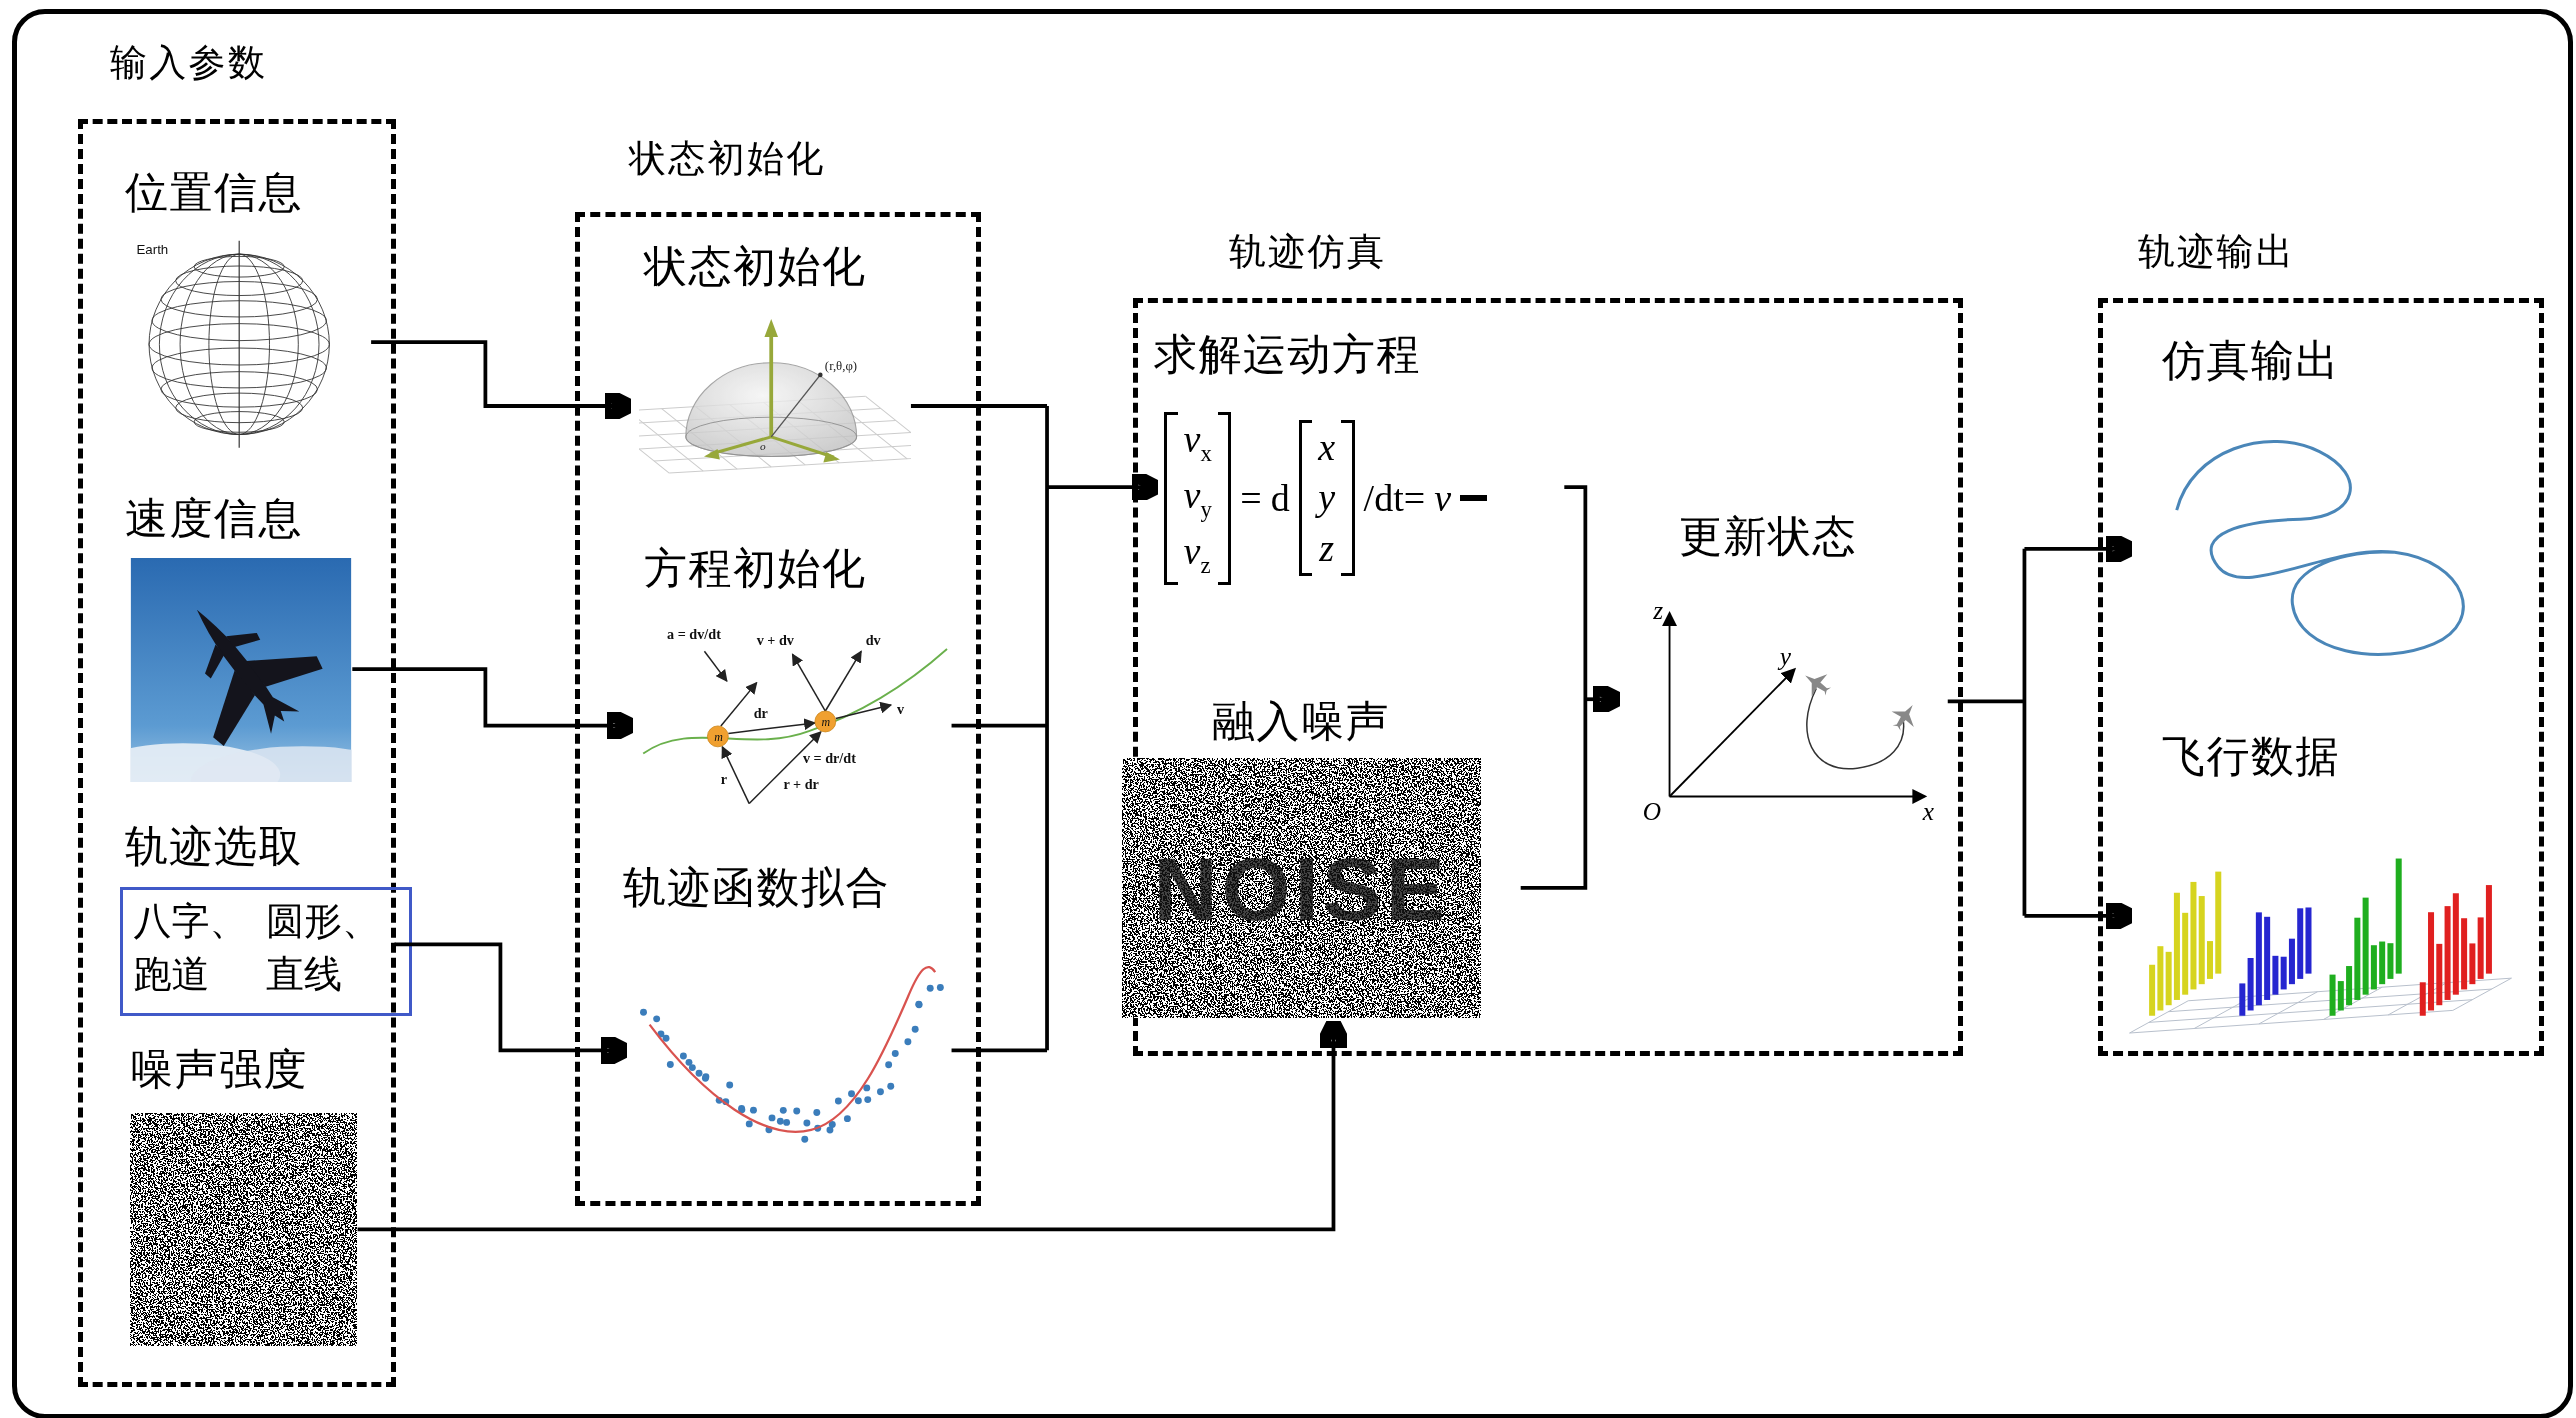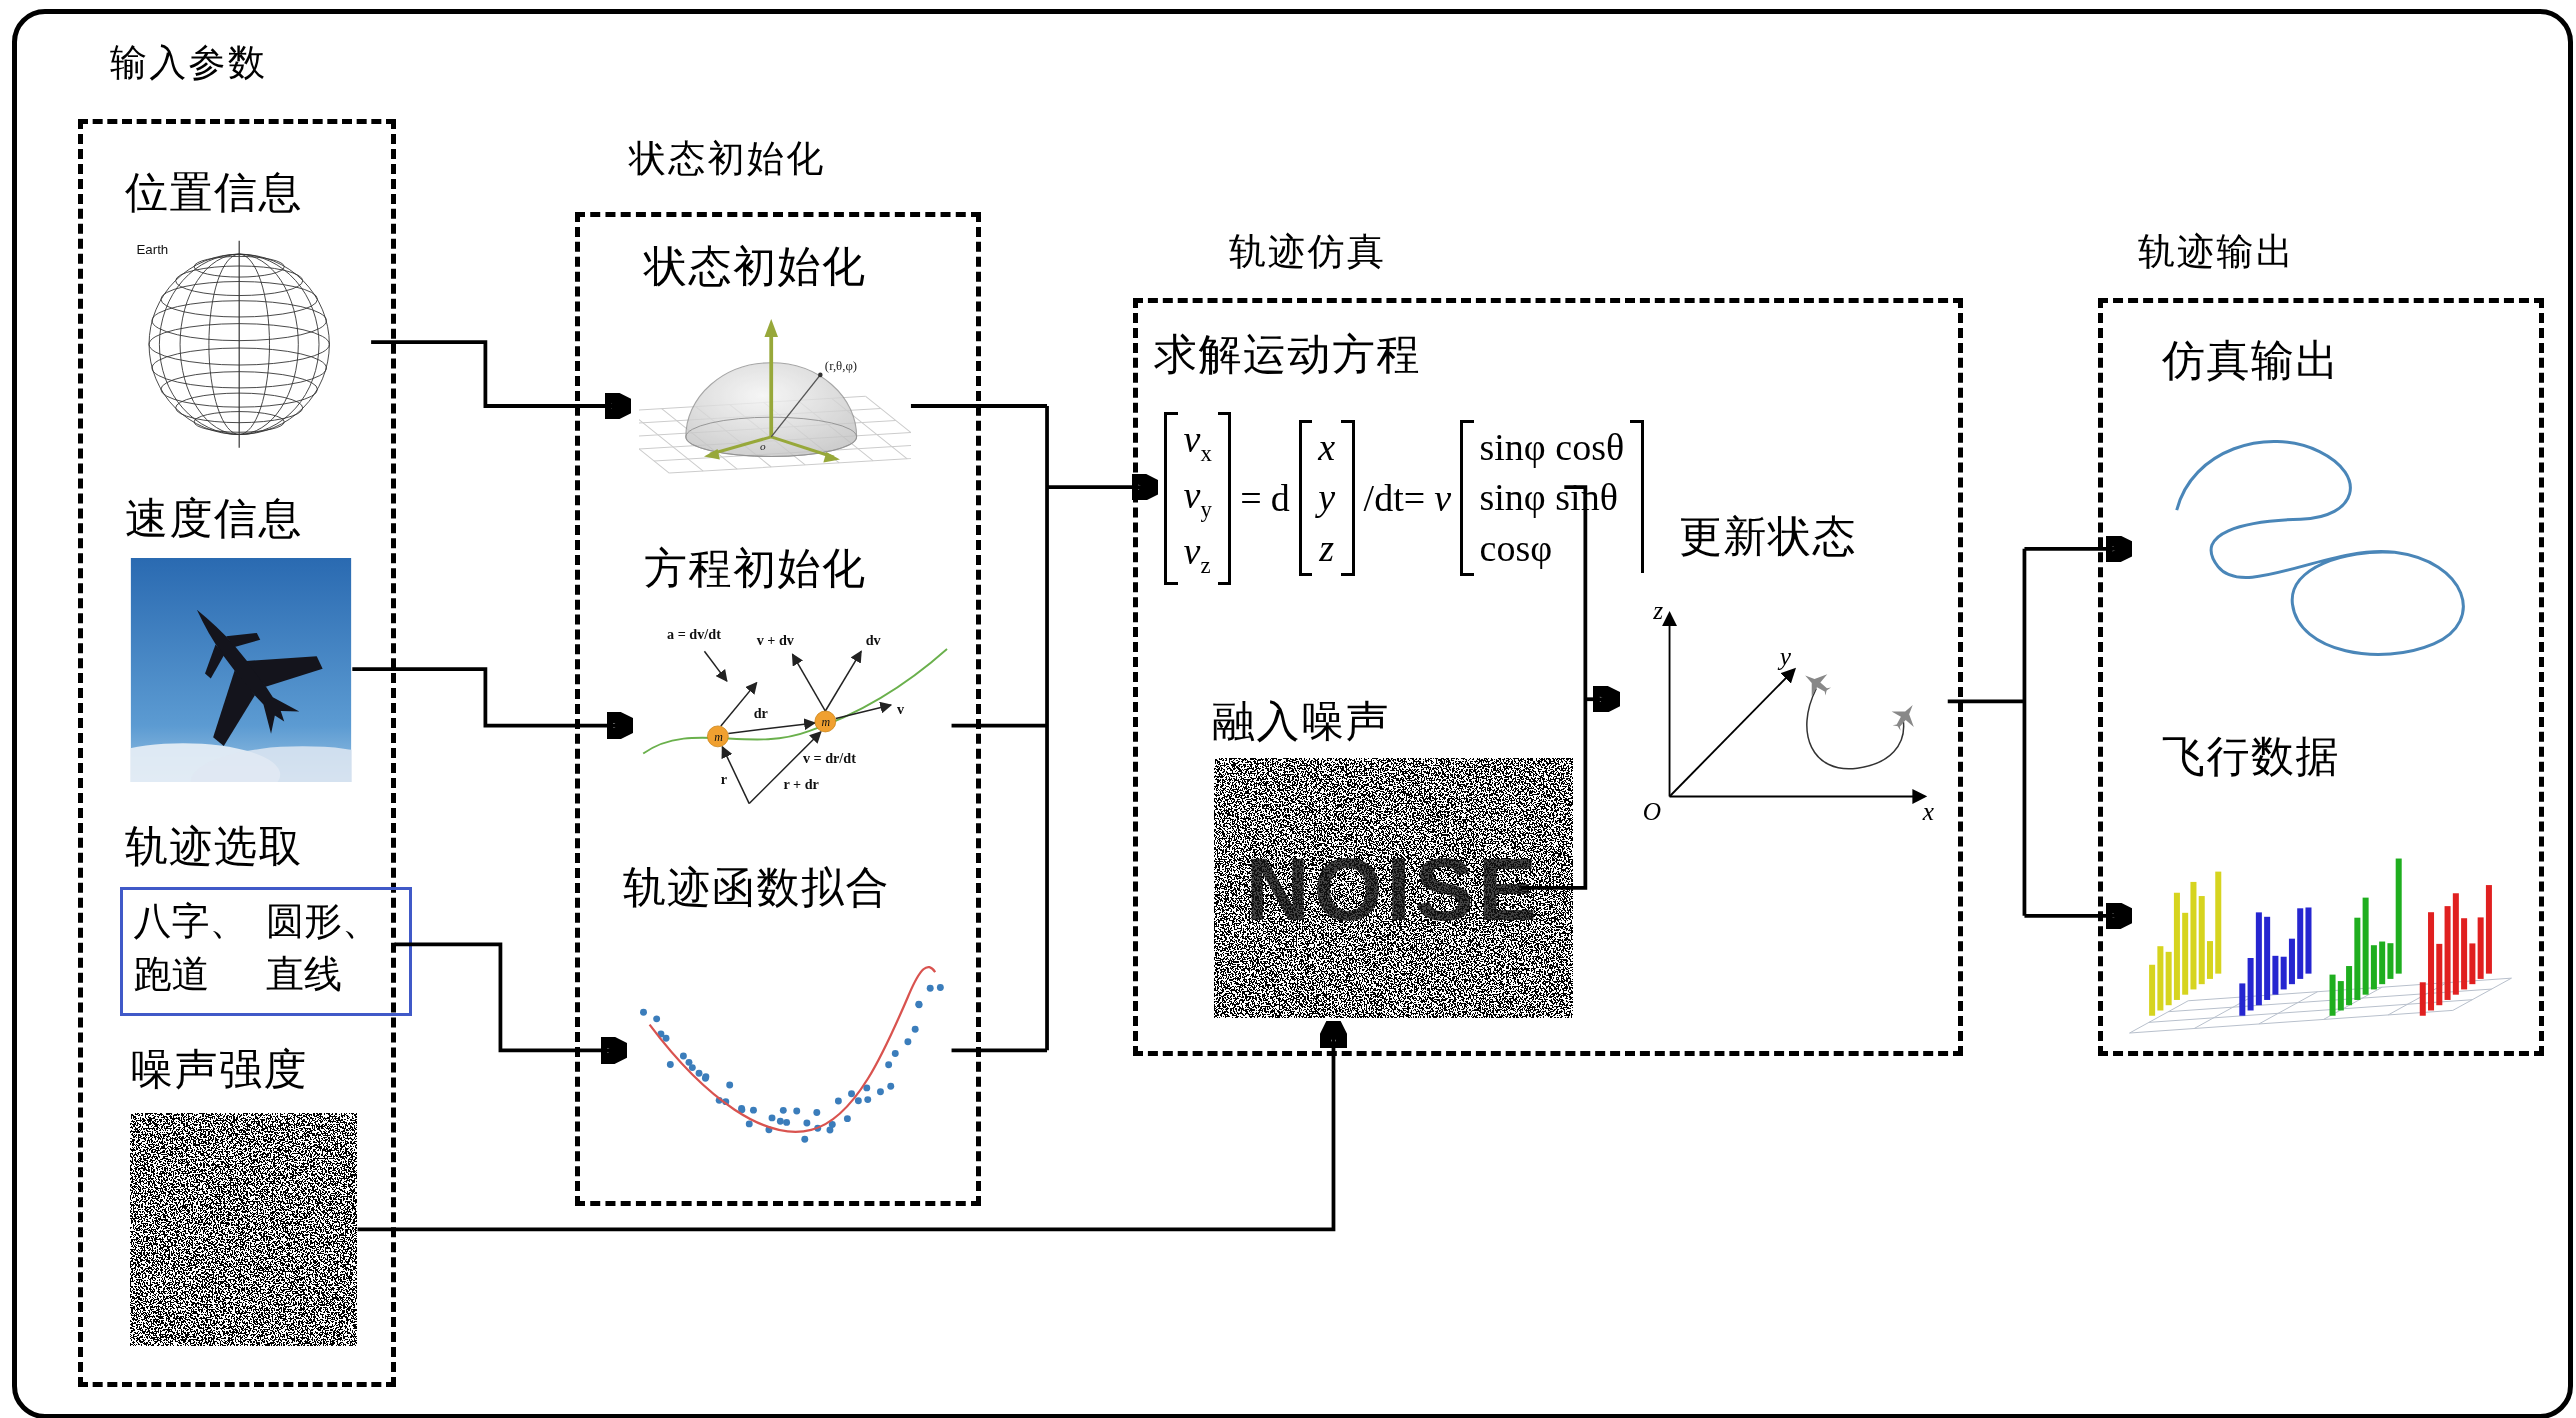--- a/index.html
+++ b/index.html
@@ -263,31 +263,26 @@
       <span class="mcell"><i>x</i></span>
       <span class="mcell"><i>y</i></span>
       <span class="mcell"><i>z</i></span>
     </span>
     <span class="mbr r"></span>
   </span>
   <span class="eq-op">/dt=</span>
   <span class="eq-op eq-var">v</span>
   <span class="mat">
     <span class="mbr l"></span>
-    <span class="mcol">
-      <span class="mcell">sinφ cosθ</span>
-      <span class="mcell">sinφ sinθ</span>
-      <span class="mcell">cosφ</span>
-    </span>
     <span class="mbr r"></span>
   </span>
 </div>
 
 <div class="item-label" style="left:1212px;top:693px">融入噪声</div>
-<div class="img-box" style="left:1214px;top:758px;width:359px;height:260px">
+<div class="img-box" style="left:1122px;top:758px;width:359px;height:260px">
   <svg viewBox="0 0 477 346" preserveAspectRatio="none">
     <rect width="477" height="346" filter="url(#bwNoise)"></rect>
     <text x="238" y="215" text-anchor="middle" font-size="118" font-weight="bold" fill="#141414" opacity="0.8" style="letter-spacing:5px">NOISE</text>
   </svg>
 </div>
 
 <div class="item-label" style="left:1679px;top:508px">更新状态</div>
 <div class="img-box" style="left:1625px;top:573px;width:323px;height:257px">
   <svg viewBox="0 0 430 345">
     <defs>

